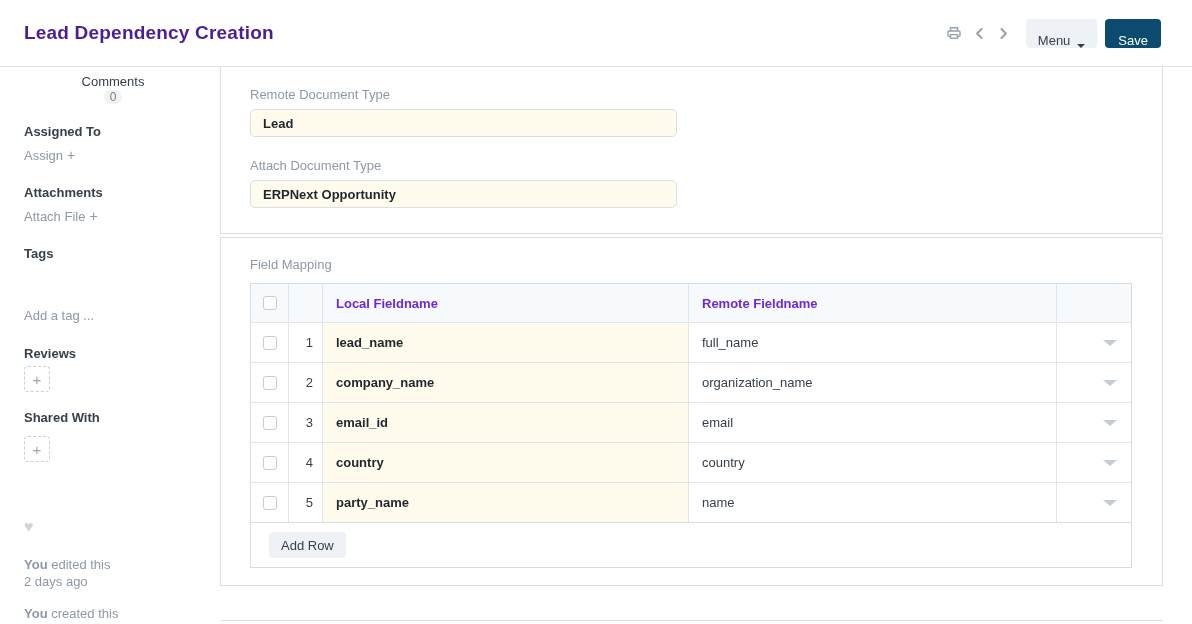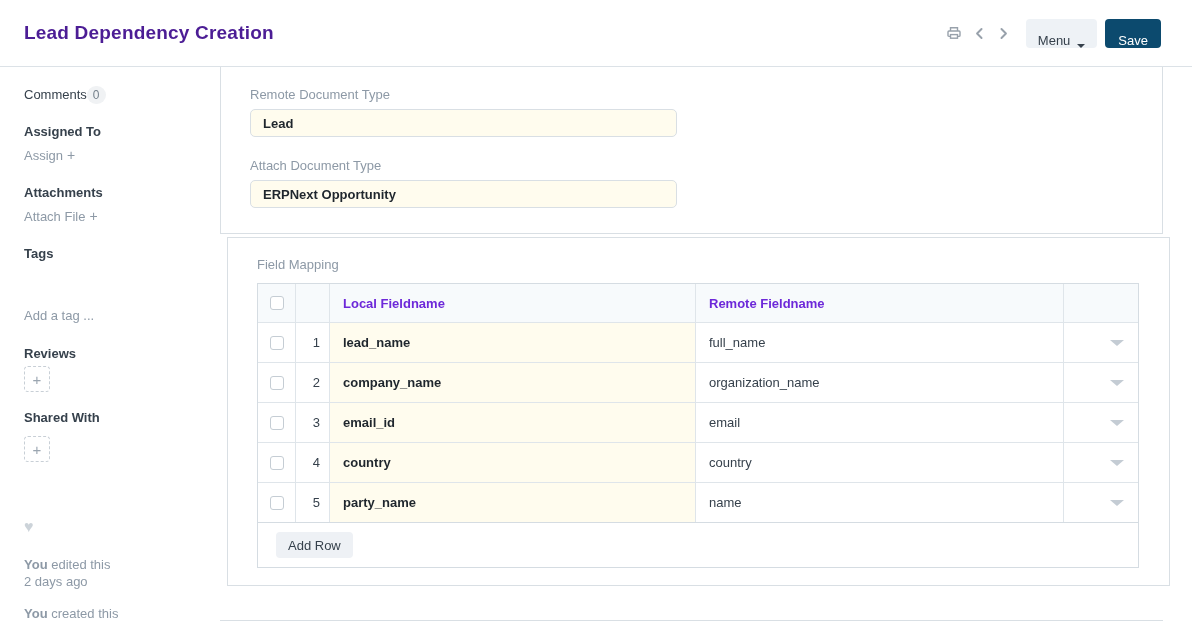--- a/index.html
+++ b/index.html
@@ -19,21 +19,21 @@
   .btn { height:29px; border:none; border-radius:4px; font-size:13px; font-family:inherit;
          cursor:pointer; display:inline-flex; align-items:flex-end; }
   .btn-default { background:#eef2f6; color:#36414c; padding:0 12px; margin-left:14px; gap:7px; }
   .btn-primary { background:#0c4a6e; color:#fff; padding:0 13px; margin-left:8px; }
   .caret-down { width:0; height:0; border-left:4px solid transparent;
                 border-right:4px solid transparent; border-top:4px solid #36414c; }
 
   
   .sidebar { position:absolute; top:67px; left:0; width:220px; height:557px;
              padding:19px 18px 0 24px; background:#fff; }
-  .sb-row { display:flex; align-items:center; justify-content:flex-start; height:18px; }
+  .sb-row { display:flex; align-items:center; justify-content:flex-end; height:18px;flex-direction:column; }
   .sb-head { font-weight:600; color:#36414c; line-height:16px; font-size:13px; }
   .sb-link { color:#8d99a6; line-height:16px; cursor:pointer; width:fit-content; }
   .sb-link .plus-glyph { font-size:14px; margin-left:4px; }
   .badge { min-width:18px; height:18px; border-radius:9px; background:#f0f2f4; color:#74808b;
            font-size:12px; display:inline-flex; align-items:center; justify-content:center;
            padding:0 6px; }
   .plus-box { width:26px; height:26px; border:1px dashed #c8cfd6; border-radius:4px;
               color:#9aa5b0; font-size:15px; display:flex; align-items:center;
               justify-content:center; cursor:pointer; background:#fff; }
   .heart { color:#ccd3d9; font-size:16px; line-height:16px; cursor:pointer; width:fit-content; }
@@ -45,21 +45,21 @@
 
   
   .box1 { position:absolute; left:220px; top:67px; width:943px; height:167px; background:#fff;
           border:1px solid #d9dfe4; border-top:none; padding:20px 0 0 29px; }
   .field-label { color:#8d99a6; line-height:16px; margin-bottom:6px; }
   .field-value { width:427px; height:28px; background:#fffcee; border:1px solid #d9dfe4;
                  border-radius:5px; display:flex; align-items:center; padding:0 12px;
                  font-weight:700; color:#1f262d; cursor:text; }
   .field-gap { height:21px; }
 
-  .box2 { position:absolute; left:227px; top:237px; width:943px; height:349px; background:#fff;
+  .box2 { position:absolute; left:220px; top:237px; width:943px; height:349px; background:#fff;
           border:1px solid #d9dfe4; padding:19px 0 0 29px; }
   .section-label { color:#8d99a6; line-height:16px; margin-bottom:10px; }
 
   .grid-table { width:882px; border:1px solid #d5dce2; }
   .grid-head { display:flex; height:38px; background:#f7fafc; }
   .grid-row { display:flex; height:40px; background:#fff; border-top:1px solid #dfe5ea; }
   .cell { display:flex; align-items:center; border-right:1px solid #dfe5ea; height:100%; }
   .c-cb { width:38px; justify-content:center; }
   .c-num { width:34px; justify-content:flex-end; padding-right:9px; color:#36414c; }
   .c-local { width:366px; padding:0 13px; }

